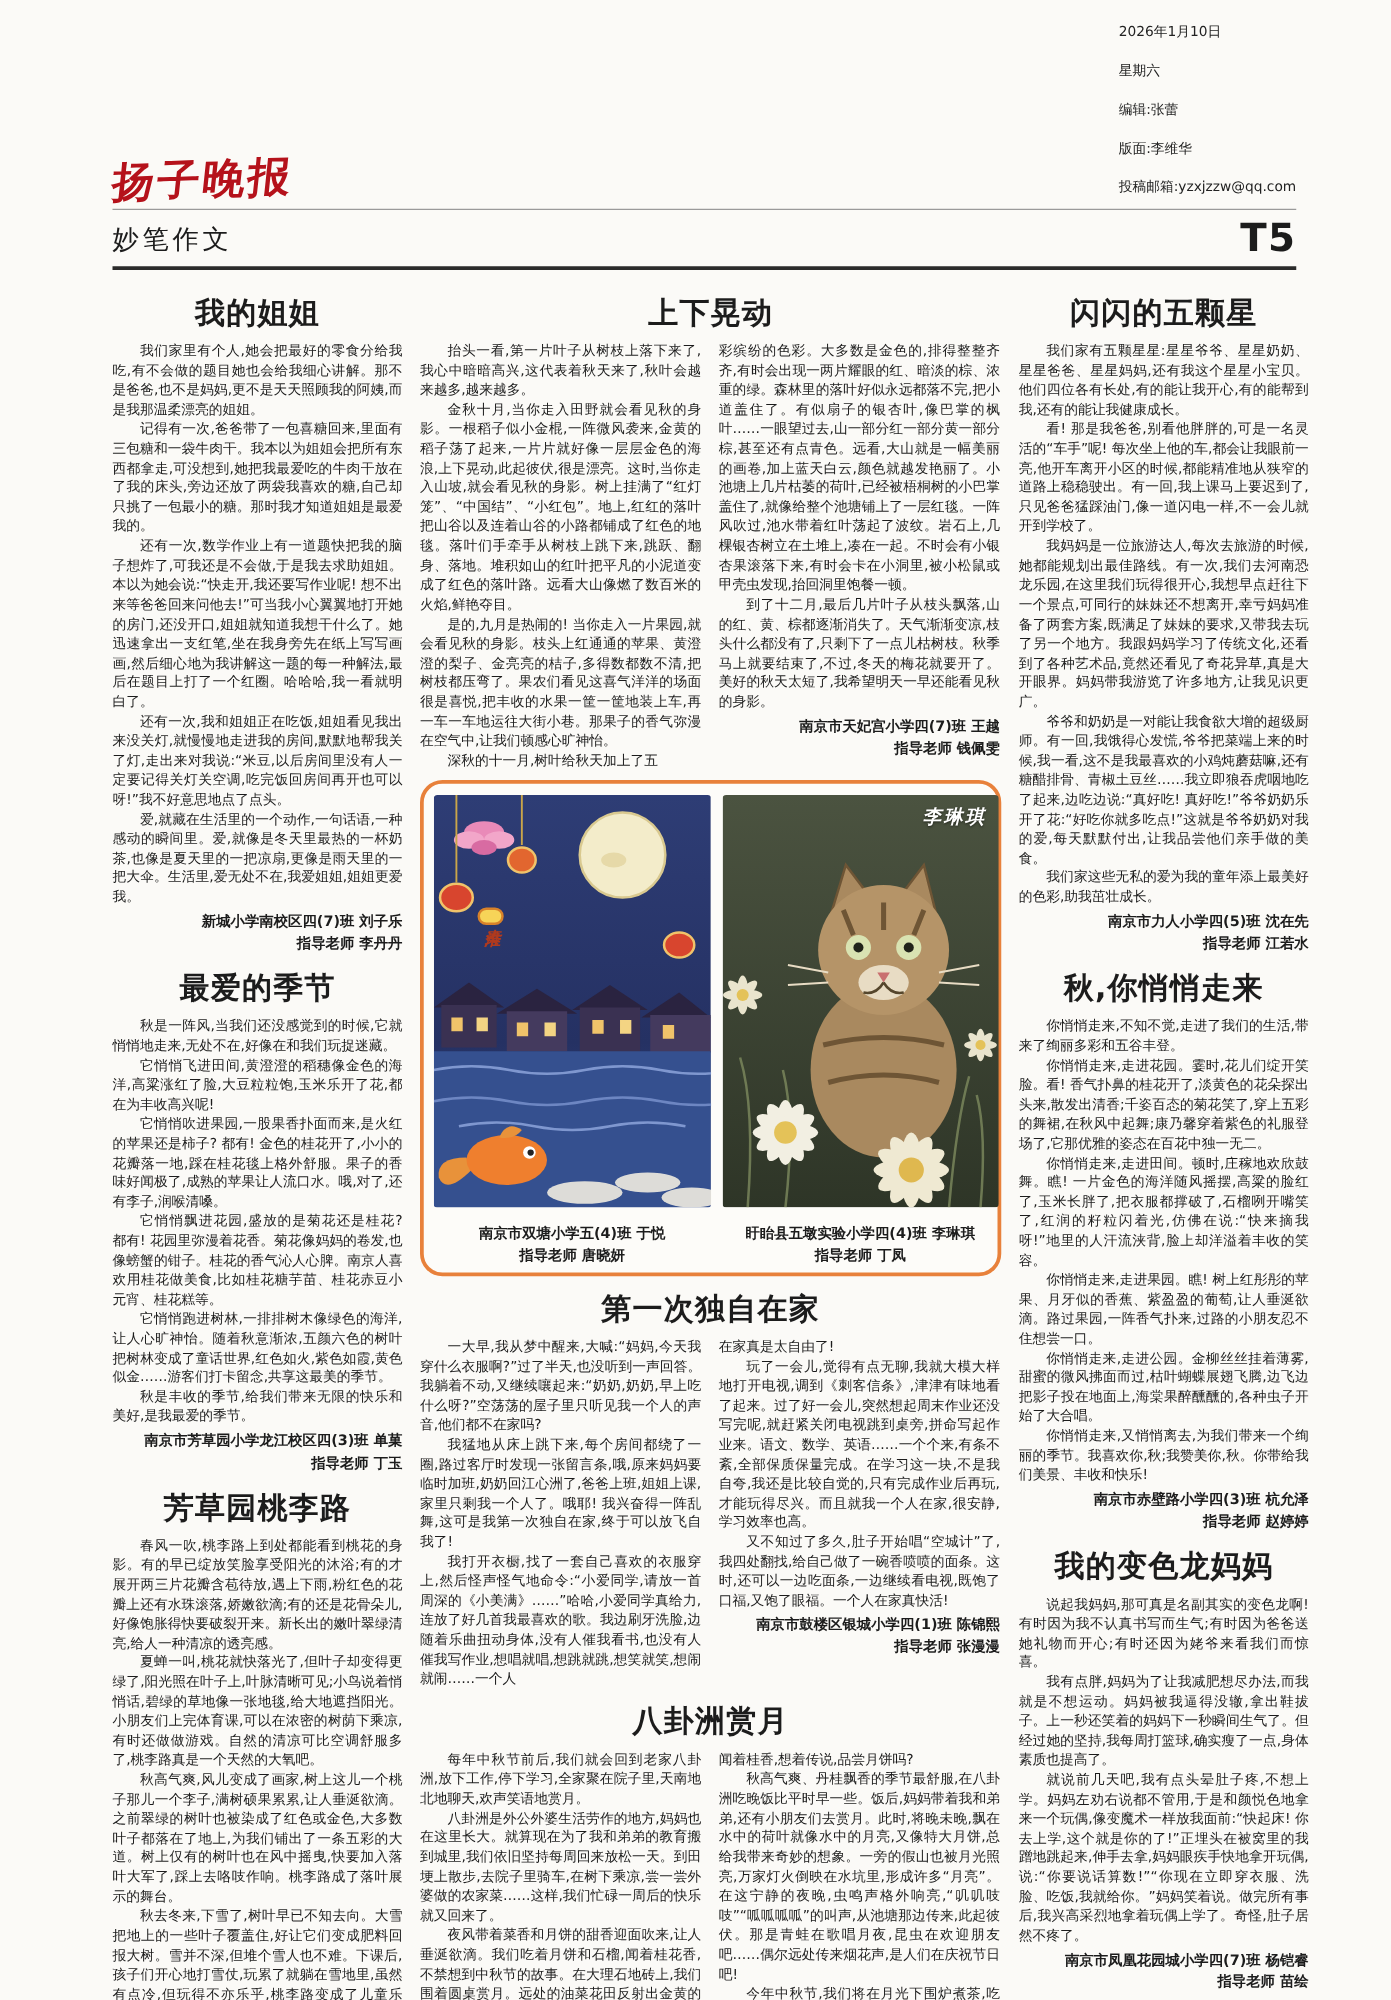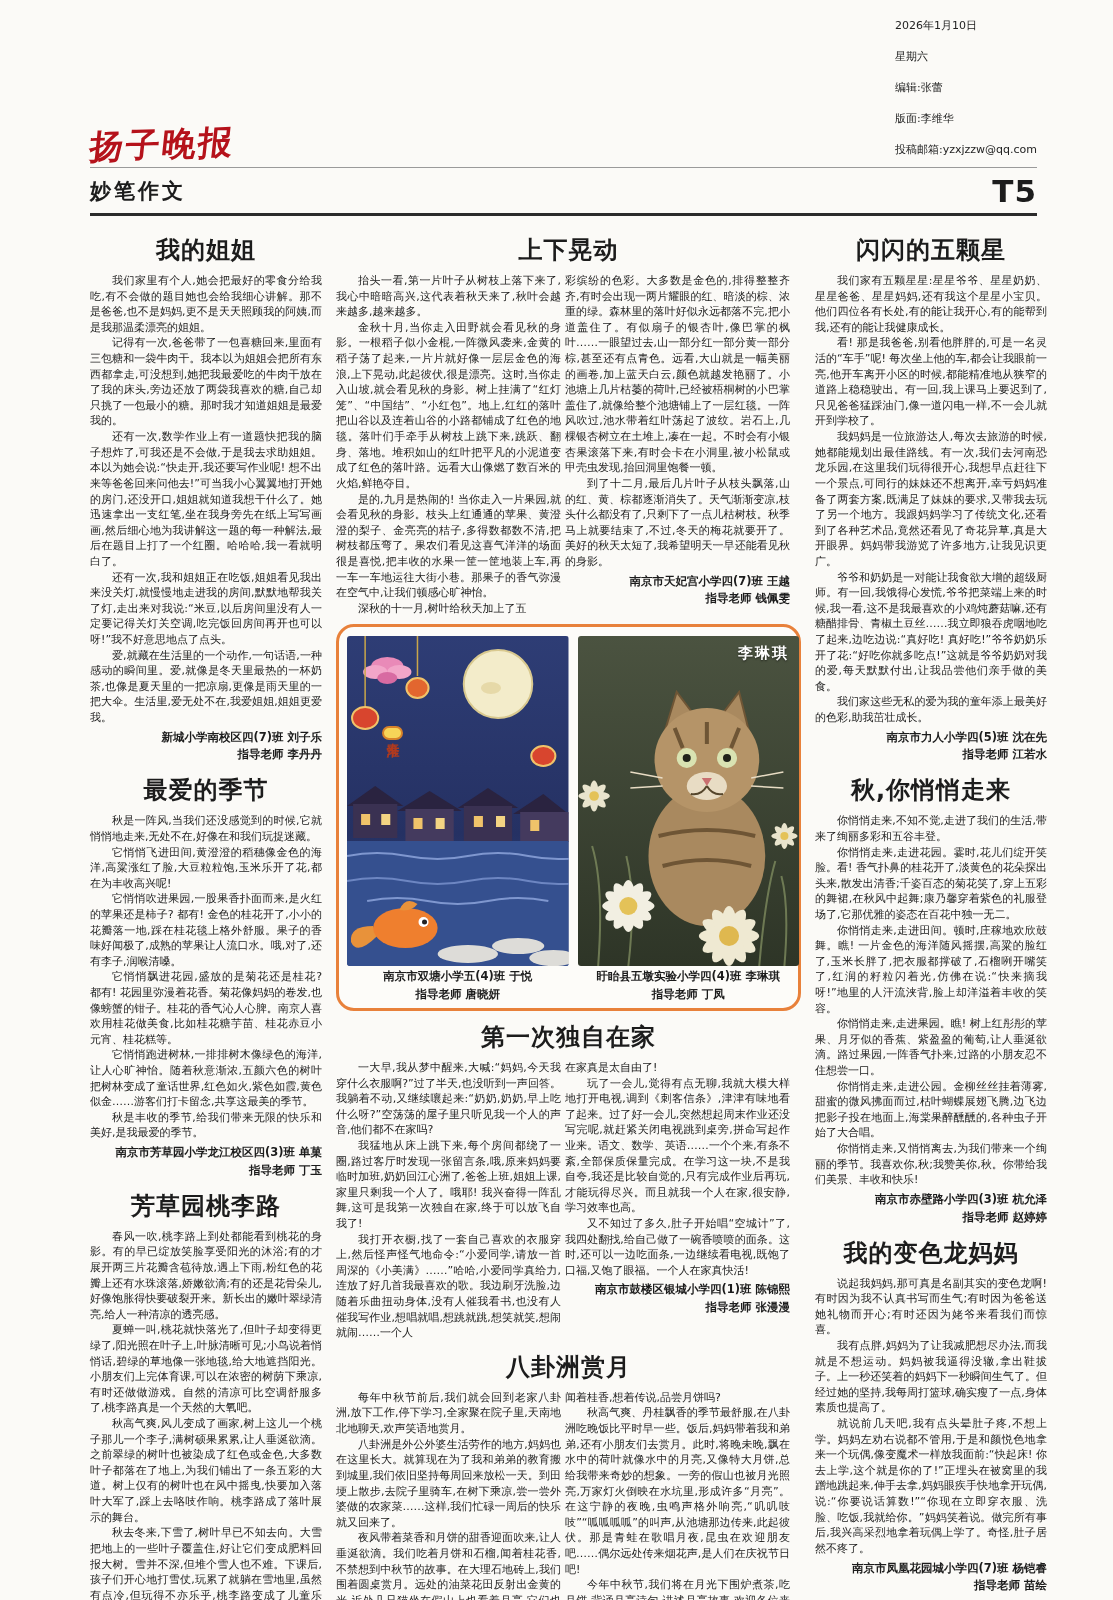--- a/index.html
+++ b/index.html
@@ -7,50 +7,50 @@
         font-family:"DejaVu Sans","Liberation Sans",sans-serif;color:#1c1c1c;margin:0 auto;}
   .inner{padding:10px 76px 0 90px;}
 
   
   .hdr-top{display:flex;justify-content:space-between;align-items:flex-end;padding:8px 0 6px;}
   .logo{color:#b5121b;font-size:34px;font-weight:bold;font-family:"DejaVu Serif","Liberation Serif",serif;
         transform:skewX(-8deg) rotate(-2deg);letter-spacing:2px;line-height:1;}
   .dateline{font-size:11px;color:#222;display:flex;gap:16px;padding-bottom:4px;flex-direction:column;}
   .rule-thin{height:1px;background:#9a9a9a;}
   .section-row{display:flex;justify-content:space-between;align-items:center;padding:5px 0 4px;}
-  .section-title{font-size:21px;font-weight:bold;letter-spacing:3px;}
+  .section-title{font-size:21px;font-weight:normal;letter-spacing:3px;}
   .page-no{font-size:31px;font-weight:bold;letter-spacing:1px;}
   .rule-thick{height:3px;background:#2b2b2b;}
 
   
   .content{display:flex;gap:14px;margin-top:8px;}
   .col-left{width:232px;flex:none;}
   .col-mid{width:465px;flex:none;}
   .col-right{width:232px;flex:none;}
-  .twocol{display:flex;gap:4px;}
+  .twocol{display:flex;gap:14px;}
   .subcol{width:225px;flex:none;}
 
   
   .essay-title{text-align:center;font-size:24px;font-weight:bold;margin:10px 0 7px;letter-spacing:1px;}
   .essay-body p{font-size:11px;line-height:1.42;text-align:justify;text-indent:2em;margin:0;}
   .essay-body p.cont{text-indent:0;}
   .byline{text-align:right;font-weight:bold;font-size:11.5px;line-height:1.55;margin:3px 0 4px;}
 
   
   .art-frame{border:3px solid #e8813b;border-radius:18px;padding:9px 8px 5px;margin:8px 0 2px;
              background:#fdfcf9;display:flex;gap:9px;}
   .art{width:50%;flex:none;}
-  .art-img{position:relative;height:330px;border-radius:3px;overflow:hidden;}
+  .art-img{position:relative;height:330px;border-radius:3px;overflow:hidden;font-style:italic;}
   .art-img svg{width:100%;height:100%;display:block;}
   .qinhuai-lantern{position:absolute;left:16%;top:27%;background:#f7d458;border:2px solid #d8822a;
                    border-radius:8px;padding:5px 2px;writing-mode:vertical-rl;font-weight:bold;
                    color:#b03a1e;font-size:13px;line-height:1;}
   .artist-label{position:absolute;top:8px;right:10px;color:#ffffff;font-size:15px;font-weight:bold;
                 letter-spacing:2px;text-shadow:0 1px 2px rgba(0,0,0,.6);}
-  .art-caption{text-align:center;font-weight:bold;font-size:11.5px;line-height:1.5;margin-top:2px;}
+  .art-caption{text-align:center;font-weight:bold;font-size:11.5px;line-height:1.5;margin-top:12px;}
 </style>
 </head>
 <body>
 
 <div class="page">
   <div class="inner">
 
     <div class="hdr-top">
       <div class="logo">扬子晚报</div>
       <div class="dateline">

